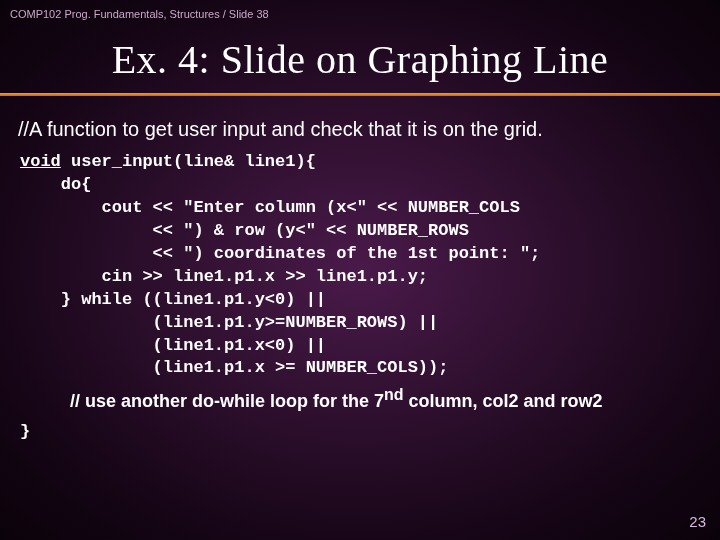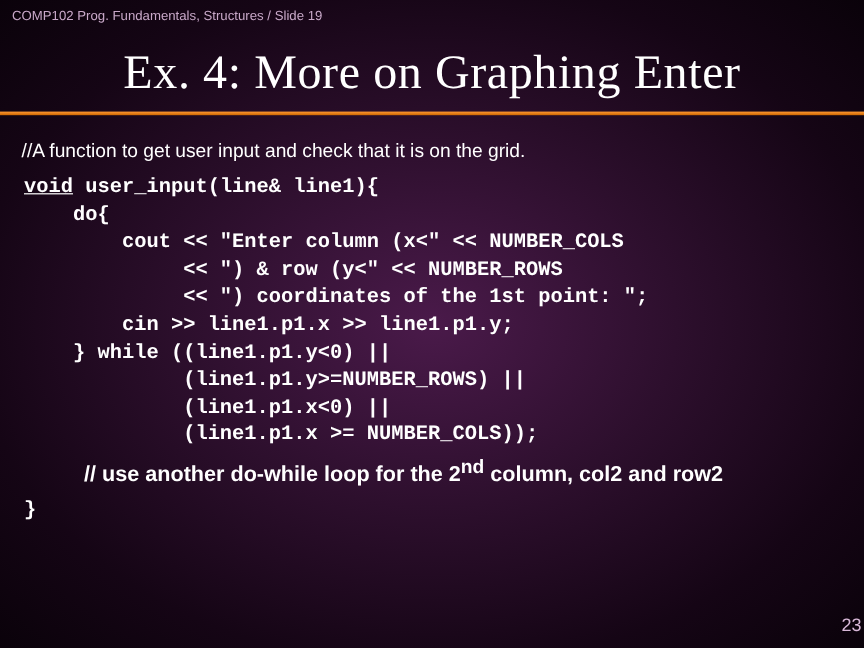--- a/index.html
+++ b/index.html
@@ -25,21 +25,21 @@
     letter-spacing: 0.5px;
   }
   .title-underline {
     width: 100%;
     height: 3px;
     background: linear-gradient(#ff9933, #cc6600);
     margin-bottom: 22px;
   }
   .comment {
     font-family: Arial, sans-serif;
-    font-size: 16px;
+    font-size: 20px;
     color: #fff;
     padding: 0 18px 10px 18px;
   }
   .code {
     font-family: "Courier New", Courier, monospace;
     font-size: 17px;
     line-height: 1.35;
     color: #fff;
     font-weight: bold;
     padding: 0 20px;
@@ -55,47 +55,47 @@
   }
   .note sup { font-size: 16px; vertical-align: super; }
   .closebrace {
     font-family: "Courier New", Courier, monospace;
     font-size: 17px;
     font-weight: bold;
     padding: 10px 0 0 20px;
   }
   .pagenum {
     position: absolute;
-    right: 2px;
+    right: 14px;
     bottom: 10px;
     font-family: Arial, sans-serif;
     font-size: 15px;
     color: #d8b8d8;
   }
 </style>
 </head>
 <body>
 
-<div class="header">COMP102 Prog. Fundamentals, Structures / Slide 19</div>
+<div class="header">COMP102 Prog. Fundamentals, Structures / Slide 38</div>
 
-<div class="title">Ex. 4: More on Graphing Enter</div>
+<div class="title">Ex. 4: Slide on Graphing Line</div>
 <div class="title-underline"></div>
 
 <div class="comment">//A function to get user input and check that it is on the grid.</div>
 
 <div class="code"><span class="u">void</span><span> user_input(line&amp; line1){</span>
 <span>    do{</span>
 <span>        cout &lt;&lt; "Enter column (x&lt;" &lt;&lt; NUMBER_COLS</span>
 <span>             &lt;&lt; ") &amp; row (y&lt;" &lt;&lt; NUMBER_ROWS</span>
 <span>             &lt;&lt; ") coordinates of the 1st point: ";</span>
 <span>        cin &gt;&gt; line1.p1.x &gt;&gt; line1.p1.y;</span>
 <span>    } while ((line1.p1.y&lt;0) ||</span>
 <span>             (line1.p1.y&gt;=NUMBER_ROWS) ||</span>
 <span>             (line1.p1.x&lt;0) ||</span>
 <span>             (line1.p1.x &gt;= NUMBER_COLS));</span></div>
 
 <div class="note">
-  <span>// use another do-while loop for the 2</span><sup>nd</sup><span> column, col2 and row2</span>
+  <span>// use another do-while loop for the 7</span><sup>nd</sup><span> column, col2 and row2</span>
 </div>
 
 <div class="closebrace">}</div>
 
 <div class="pagenum">23</div>
 
 </body></html>

